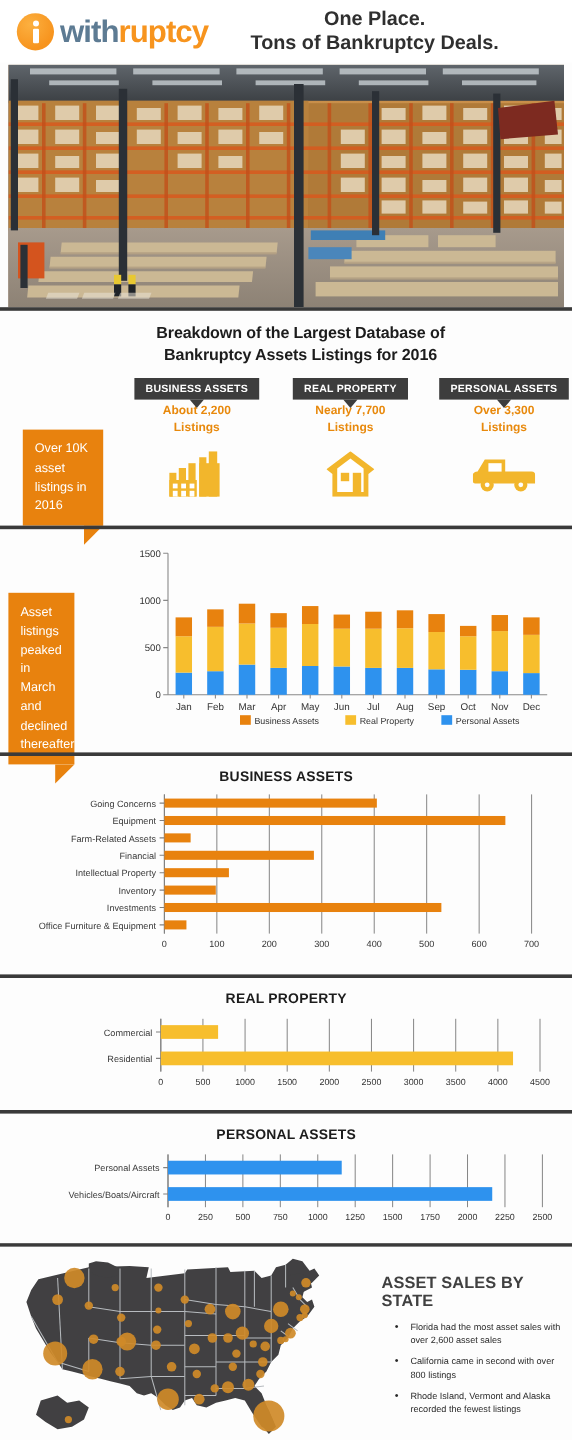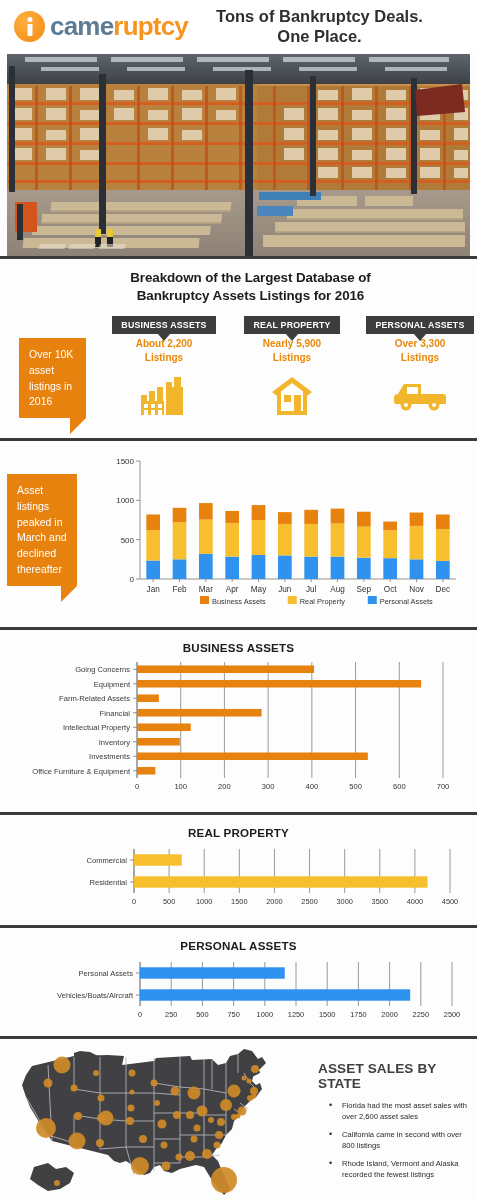--- a/index.html
+++ b/index.html
@@ -45,25 +45,25 @@
   .cat-box::after { content: ""; position: absolute; left: 50%; bottom: -7px;
                     transform: translateX(-50%); border-left: 6px solid transparent;
                     border-right: 6px solid transparent; border-top: 7px solid #3d3d3d; }
   .cat-count { margin-top: 3px; font-size: 10px; font-weight: bold; color: #e8890c;
                line-height: 1.35; }
   .cat-icon { margin-top: 12px; height: 40px; display: flex; align-items: center;
               justify-content: center; }
 
   
   .callout { position: absolute; background: #e8820e; color: #fff; font-size: 10.5px;
-             line-height: 1.5; padding: 9px 10px 8px 10px; font-weight: 500; }
+             line-height: 1.5; padding: 9px 10px 8px 10px; font-weight: 500; margin-top: 20px; }
   .callout .tail { position: absolute; right: 0; bottom: -16px; width: 0; height: 0;
                    border-left: 16px solid #e8820e; border-bottom: 16px solid transparent; }
   #callout1 { left: 7px; top: 76px; width: 67px; }
-  #callout2 { left: 7px; top: 33px; width: 70px; }
+  #callout2 { left: 7px; top: 33px; width: 55px; }
 
   
   .sec2 { position: absolute; top: 441px; left: 0; width: 477px; height: 186px; }
   .chart2 { position: absolute; left: 108px; top: 14px; width: 350px; height: 150px; }
 
   
   .hsec { position: absolute; left: 0; width: 477px; }
   #sec3 { top: 630px; height: 182px; }
   #sec4 { top: 815px; height: 110px; }
   #sec5 { top: 928px; height: 108px; }
@@ -90,26 +90,26 @@
 
 <div class="page">
 
   <div class="header">
     <div class="logo-wrap">
       <div class="logo-mark">
         <div class="dot"></div>
           <div class="stem"></div>
       </div>
       <div class="logo-text">
-        <span class="a">came</span><span class="b">ruptcy</span>
+        <span class="a">with</span><span class="b">ruptcy</span>
       </div>
     </div>
     <div class="tagline">
+      <div>One Place.</div>
       <div>Tons of Bankruptcy Deals.</div>
-      <div>One Place.</div>
     </div>
   </div>
 
   <div class="photo">
     <svg width="463" height="202" viewBox="0 0 463 202">
       <defs>
         <linearGradient id="roof" x1="0" y1="0" x2="0" y2="1">
           <stop offset="0" stop-color="#5f656b"></stop>
             <stop offset="1" stop-color="#3b3f43"></stop>
         </linearGradient>
@@ -300,21 +300,21 @@
               <rect x="10" y="33" width="4" height="5"></rect>
                 <rect x="17" y="33" width="4" height="5"></rect>
             </g>
           </svg>
         </div>
       </div>
 
       <div class="col">
         <span class="cat-box">REAL PROPERTY</span>
         <div class="cat-count">
-          <div>Nearly  5,900</div>
+          <div>Nearly  7,700</div>
           <div>Listings</div>
         </div>
         <div class="cat-icon">
           <svg width="40" height="38" viewBox="0 0 40 38">
             <path d="M20 0 L40 15 L35 19 L35 38 L5 38 L5 19 L0 15 Z" fill="#F2B62C"></path>
             <path d="M20 6 L31 14.5 L31 34 L9 34 L9 14.5 Z" fill="#ffffff"></path>
             <rect x="12" y="18" width="7" height="7" fill="#F2B62C"></rect>
             <rect x="22" y="18" width="7" height="16" fill="#F2B62C"></rect>
           </svg>
         </div>

